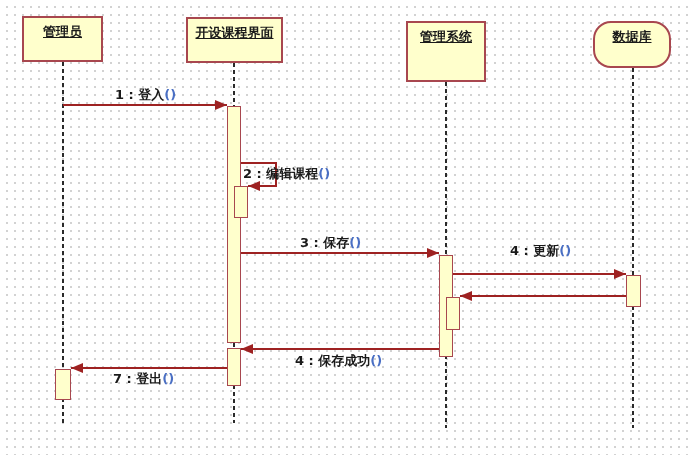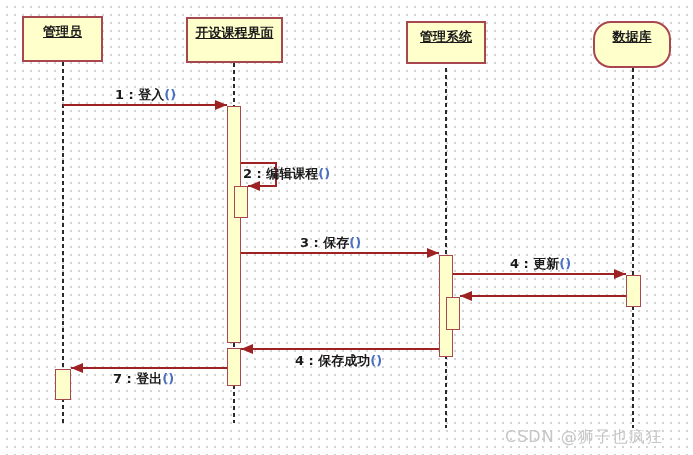--- a/index.html
+++ b/index.html
@@ -67,21 +67,21 @@
   <div class="lifeline" style="left:233px;top:63px;height:360px;"></div>
   <div class="lifeline" style="left:445px;top:68px;height:360px;"></div>
   <div class="lifeline" style="left:632px;top:68px;height:360px;"></div>
 
   <div class="actor" style="left:22px;top:16px;width:81px;height:46px;">
     <span>管理员</span>
   </div>
   <div class="actor" style="left:186px;top:17px;width:97px;height:46px;">
     <span>开设课程界面</span>
   </div>
-  <div class="actor" style="left:406px;top:21px;width:80px;height:43px;">
+  <div class="actor" style="left:406px;top:21px;width:80px;height:61px;">
     <span>管理系统</span>
   </div>
   <div class="actor" style="left:593px;top:21px;width:78px;height:47px;border-radius:18px;">
     <span>数据库</span>
   </div>
 
   <div class="act" style="left:227px;top:106px;width:14px;height:237px;"></div>
   <div class="act" style="left:234px;top:186px;width:14px;height:32px;"></div>
   <div class="act" style="left:227px;top:348px;width:14px;height:38px;"></div>
   <div class="act" style="left:439px;top:255px;width:14px;height:102px;"></div>
@@ -104,34 +104,33 @@
   </div>
 
   <div class="hline" style="left:241px;top:252px;width:198px;"></div>
   <div class="arr-r" style="left:427px;top:248px;"></div>
   <div class="mlabel" style="left:300px;top:235px;">
     <span>3 : 保存</span><span class="paren">()</span>
   </div>
 
   <div class="hline" style="left:453px;top:273px;width:173px;"></div>
   <div class="arr-r" style="left:614px;top:269px;"></div>
-  <div class="mlabel" style="left:510px;top:256px;">
+  <div class="mlabel" style="left:510px;top:243px;">
     <span>4 : 更新</span><span class="paren">()</span>
   </div>
 
   <div class="hline" style="left:460px;top:295px;width:166px;"></div>
   <div class="arr-l" style="left:460px;top:291px;"></div>
 
   <div class="hline" style="left:241px;top:348px;width:198px;"></div>
   <div class="arr-l" style="left:241px;top:344px;"></div>
   <div class="mlabel" style="left:295px;top:353px;">
     <span>4 : 保存成功</span><span class="paren">()</span>
   </div>
 
   <div class="hline" style="left:71px;top:367px;width:156px;"></div>
   <div class="arr-l" style="left:71px;top:363px;"></div>
   <div class="mlabel" style="left:113px;top:371px;">
     <span>7 : 登出</span><span class="paren">()</span>
   </div>
 
-  <div class="watermark" style="left:505px;top:427px;">CSDN @狮子也疯狂</div>
 
 </div>
 
 </body></html>

